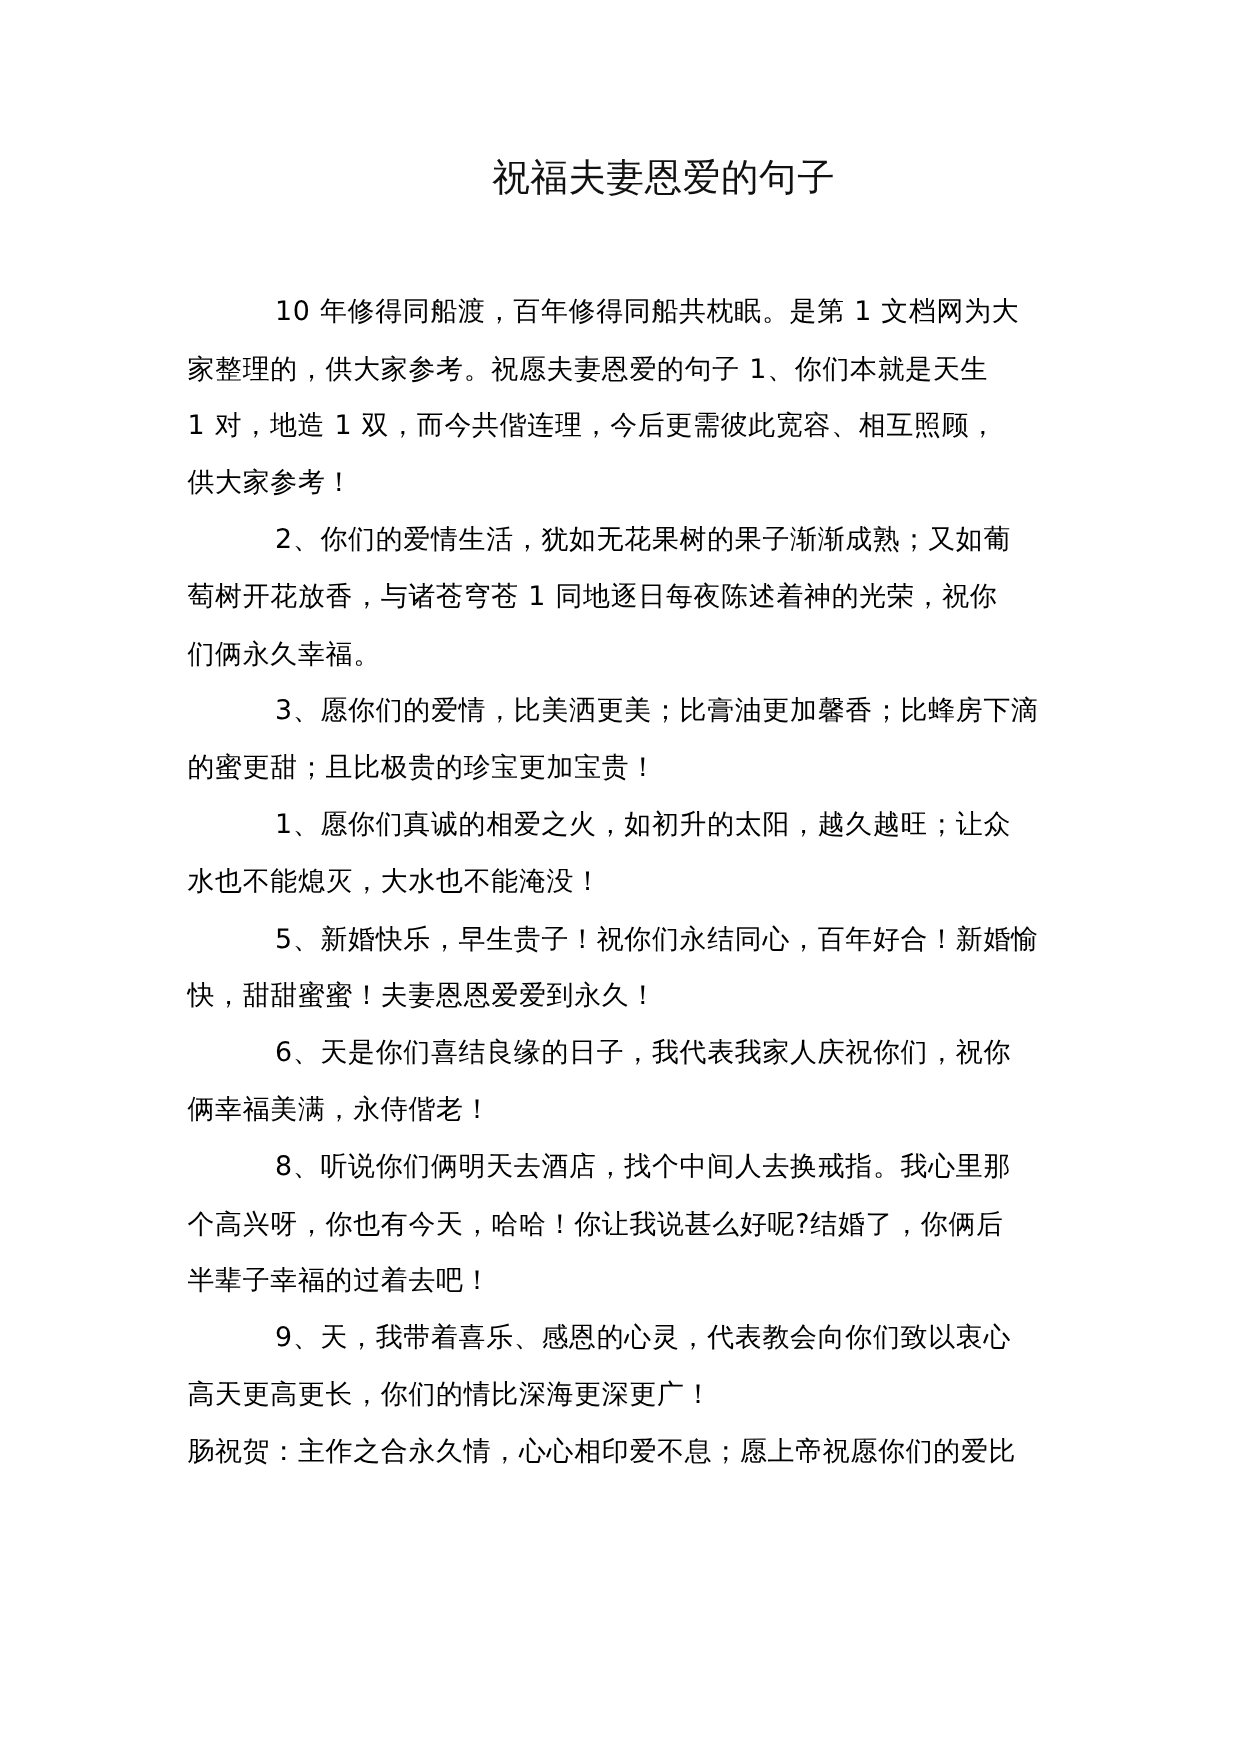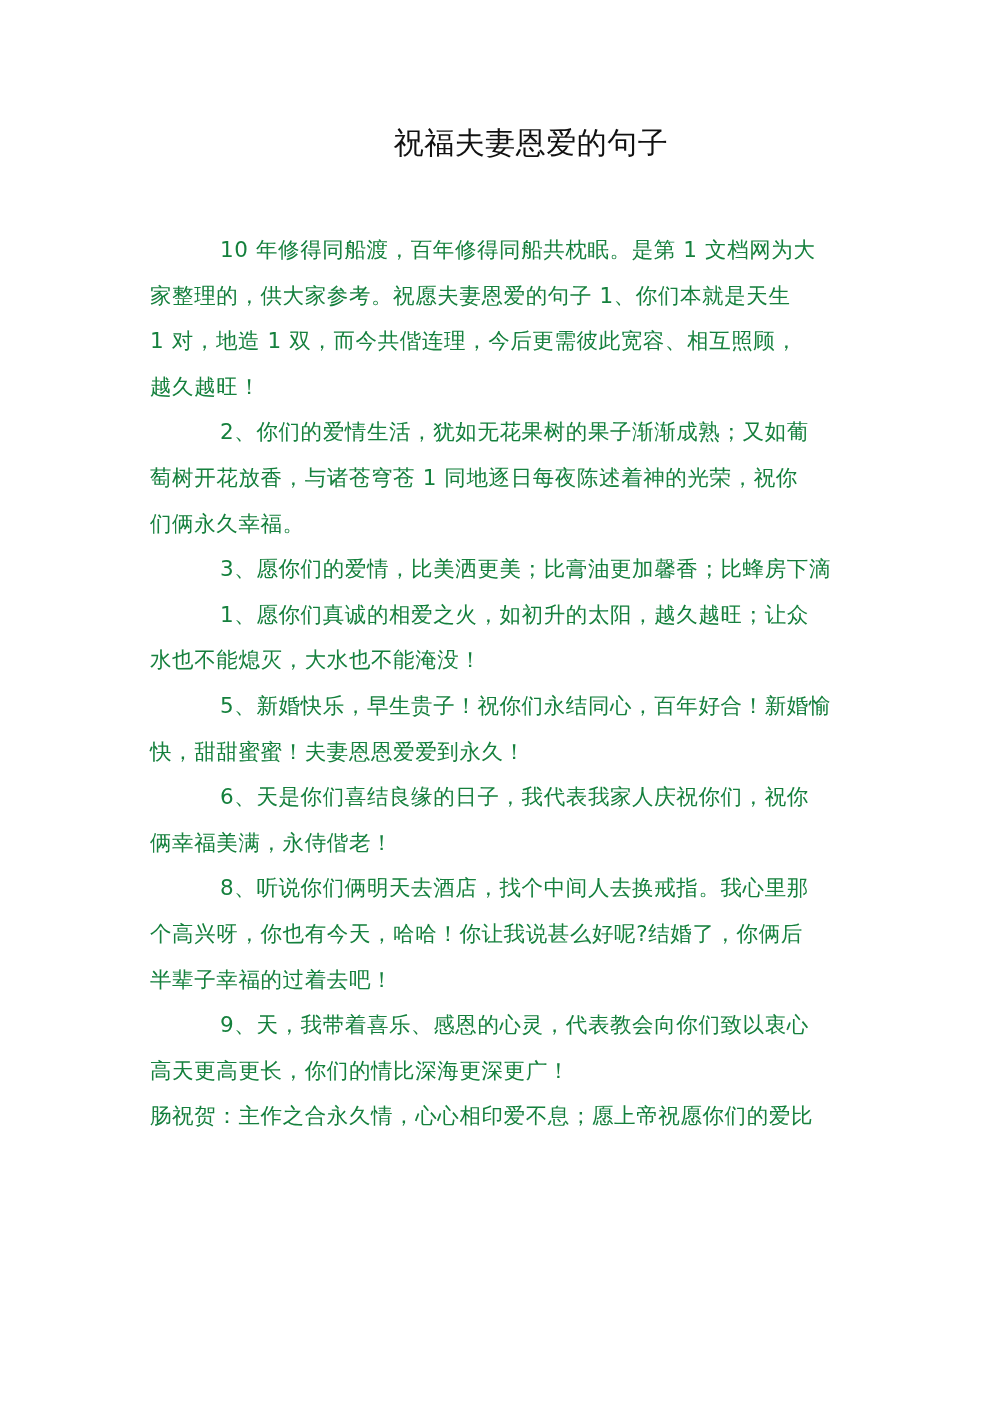--- a/index.html
+++ b/index.html
@@ -46,46 +46,47 @@
       margin: 0;
       padding: 0;
     }
     .line {
       display: block;
       height: 45.6px;
       line-height: 45.6px;
       font-size: 21.5px;
       white-space: nowrap;
       letter-spacing: 0.6px;
-      color: #15803d;
+      color: #000000;
     }
     .line.first {
       padding-left: 70px;
     }
   </style>
 </head>
 <body>
 
 <div class="page">
   <div class="title">祝福夫妻恩爱的句子</div>
 
   <div class="body">
     <div class="para">
       <span class="line first">10 年修得同船渡，百年修得同船共枕眠。是第 1 文档网为大</span>
       <span class="line">家整理的，供大家参考。祝愿夫妻恩爱的句子 1、你们本就是天生</span>
       <span class="line">1 对，地造 1 双，而今共偕连理，今后更需彼此宽容、相互照顾，</span>
-      <span class="line">越久越旺！</span>
+      <span class="line">供大家参考！</span>
     </div>
     <div class="para">
       <span class="line first">2、你们的爱情生活，犹如无花果树的果子渐渐成熟；又如葡</span>
       <span class="line">萄树开花放香，与诸苍穹苍 1 同地逐日每夜陈述着神的光荣，祝你</span>
       <span class="line">们俩永久幸福。</span>
     </div>
     <div class="para">
       <span class="line first">3、愿你们的爱情，比美洒更美；比膏油更加馨香；比蜂房下滴</span>
+      <span class="line">的蜜更甜；且比极贵的珍宝更加宝贵！</span>
     </div>
     <div class="para">
       <span class="line first">1、愿你们真诚的相爱之火，如初升的太阳，越久越旺；让众</span>
       <span class="line">水也不能熄灭，大水也不能淹没！</span>
     </div>
     <div class="para">
       <span class="line first">5、新婚快乐，早生贵子！祝你们永结同心，百年好合！新婚愉</span>
       <span class="line">快，甜甜蜜蜜！夫妻恩恩爱爱到永久！</span>
     </div>
     <div class="para">

